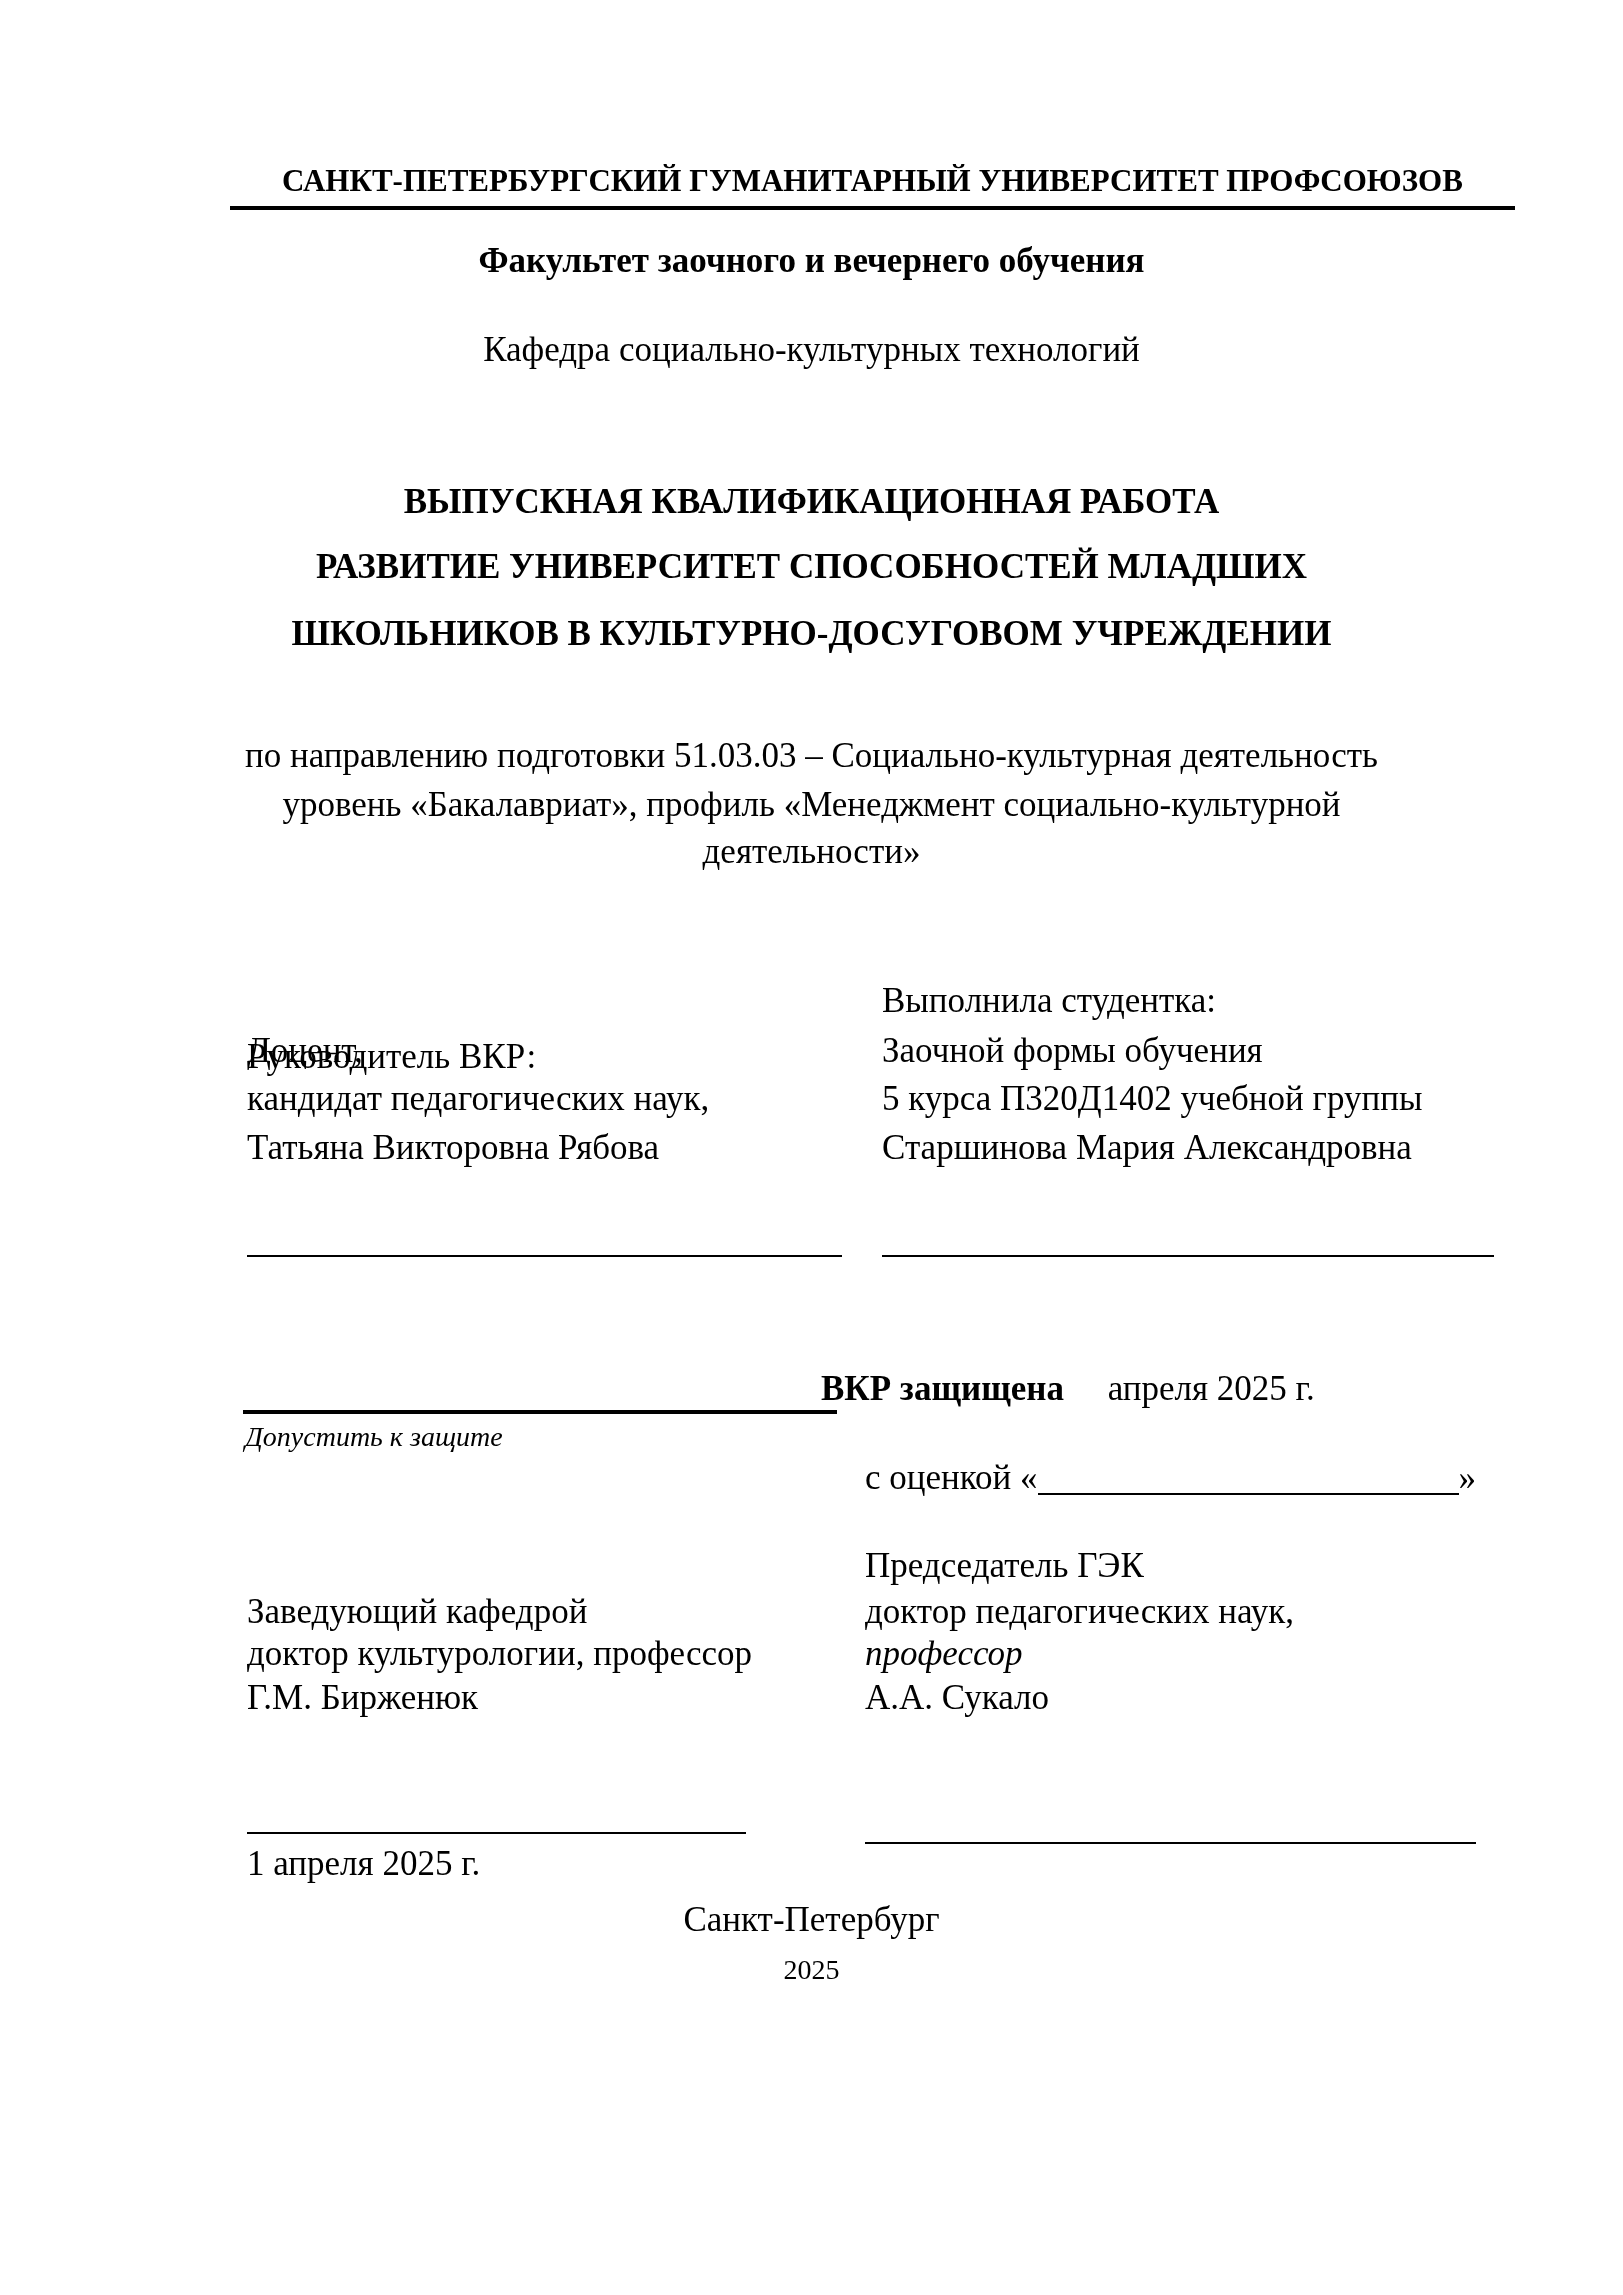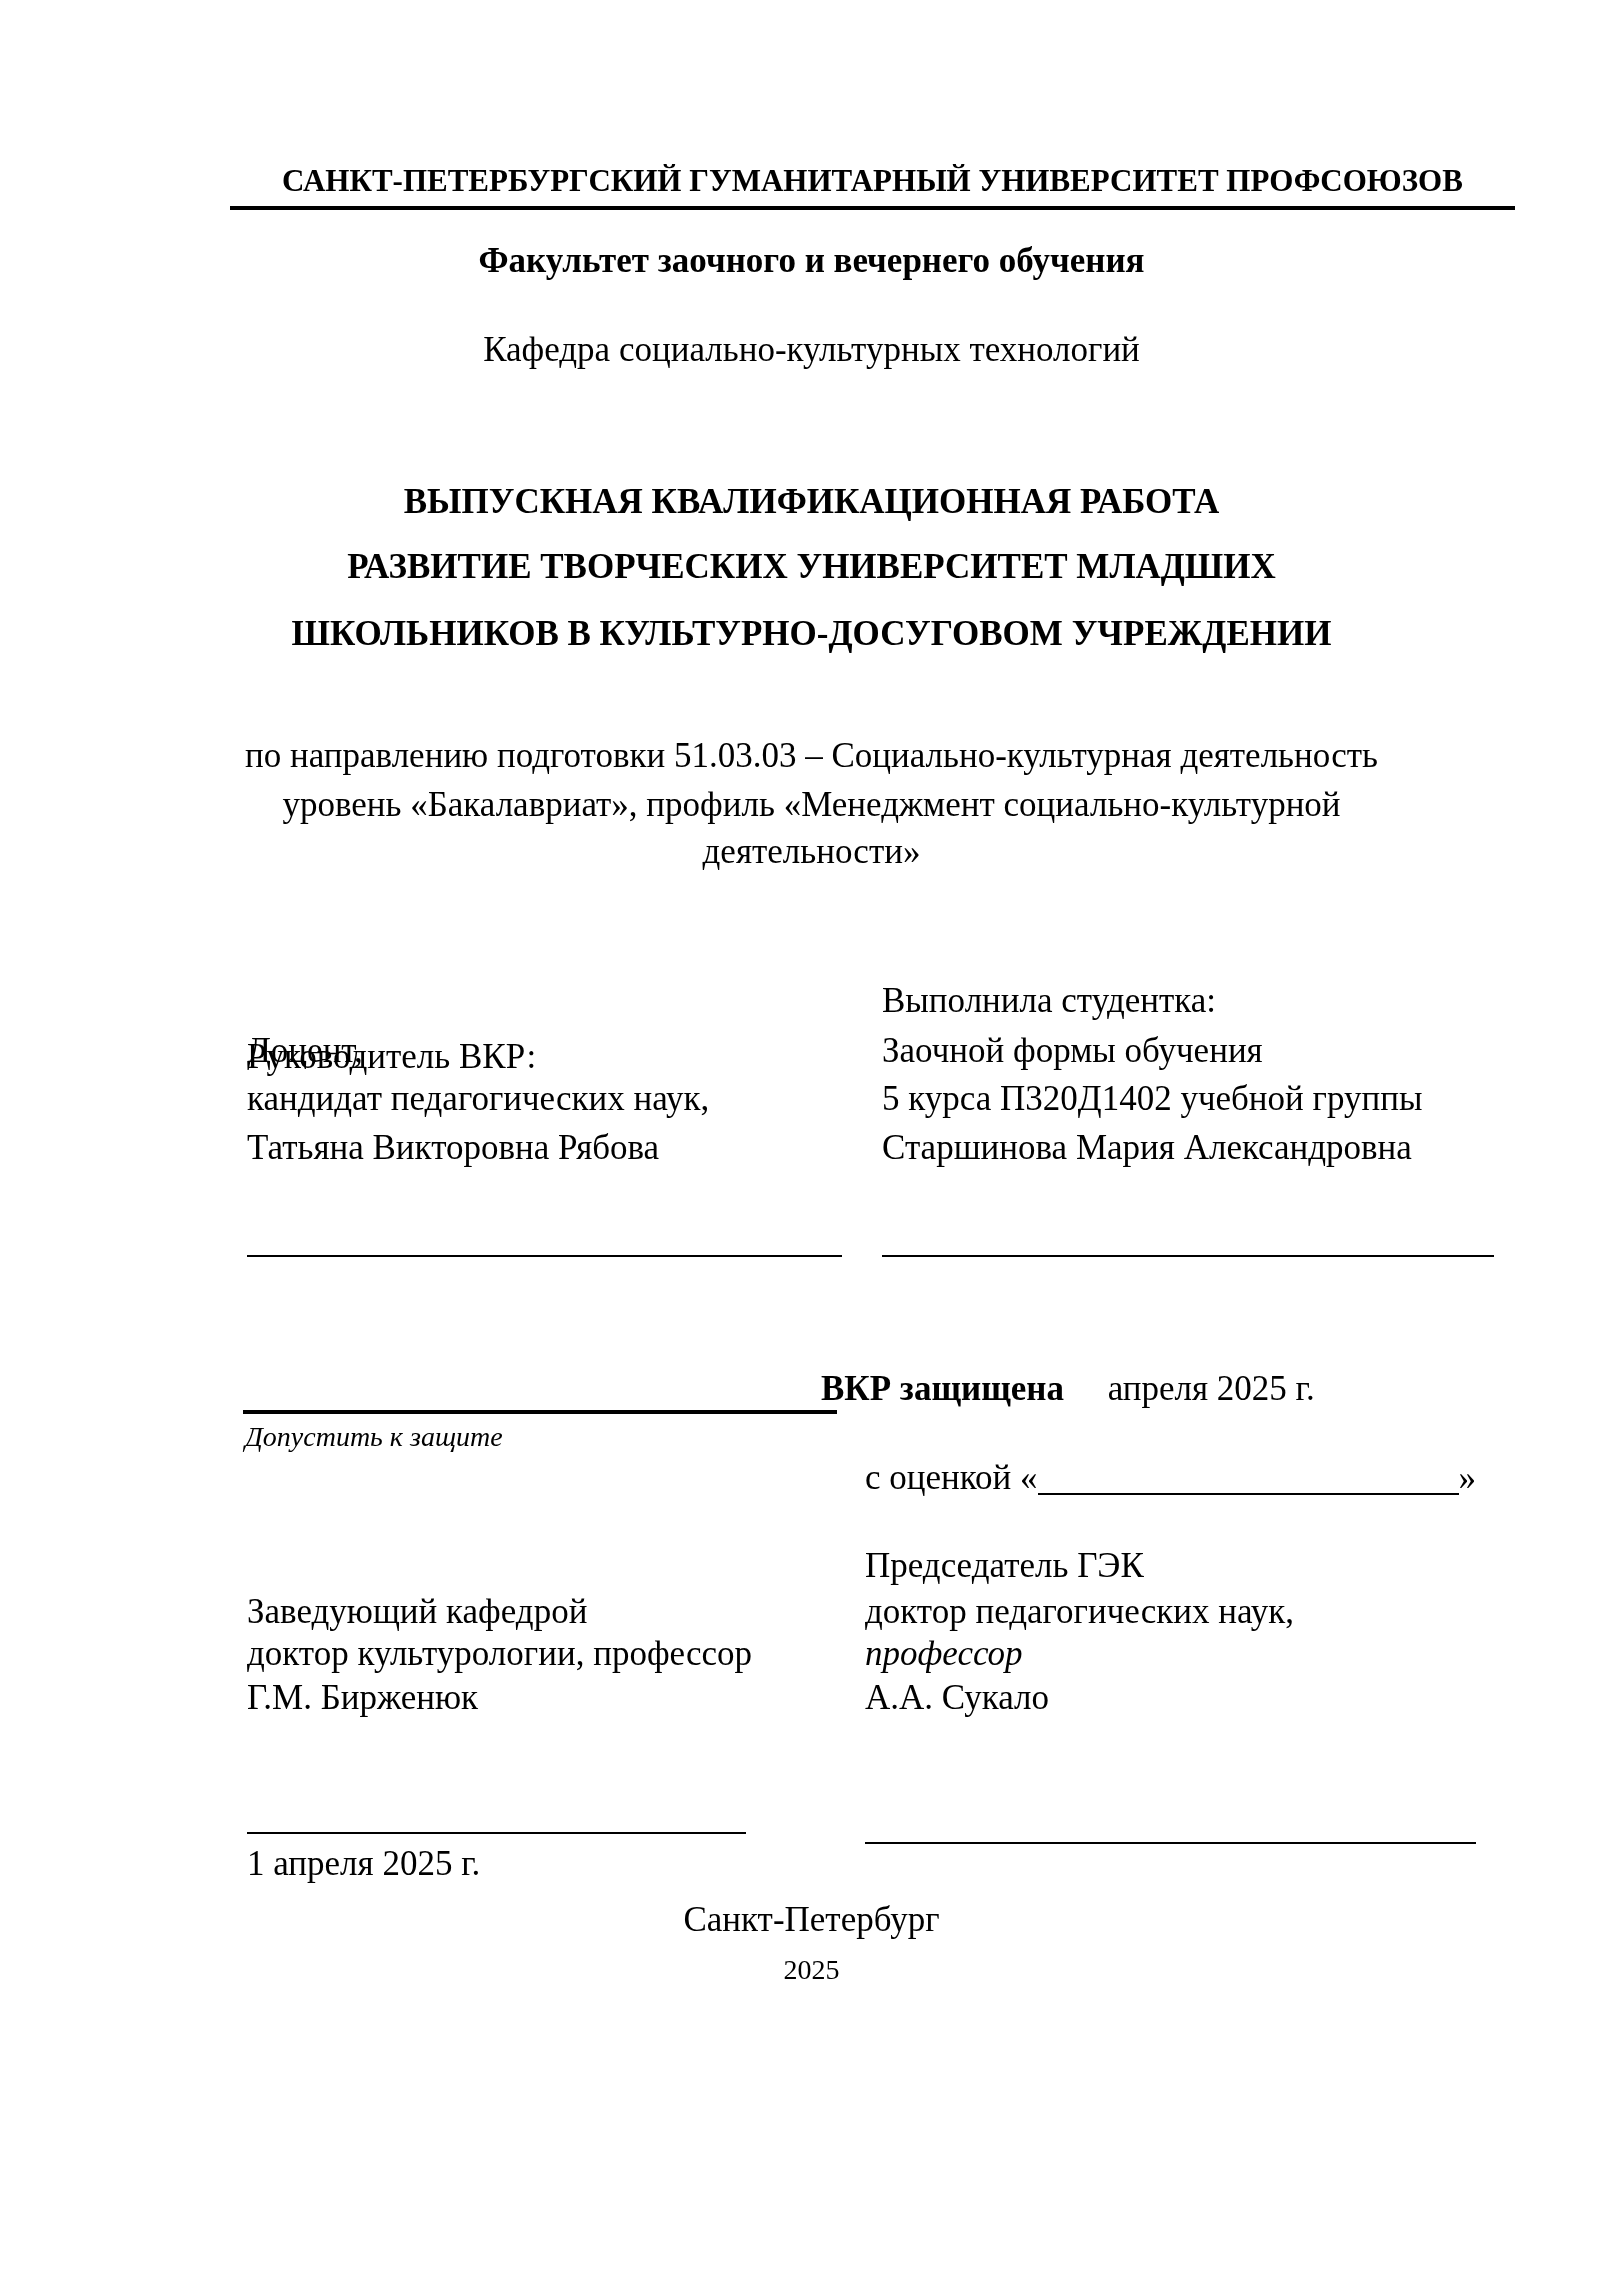--- a/index.html
+++ b/index.html
@@ -15,21 +15,21 @@
 </style>
 </head>
 <body>
 
 <div class="abs b" style="left:230px; width:1285px; text-align:center; top:165px; font-size:31px;">САНКТ-ПЕТЕРБУРГСКИЙ ГУМАНИТАРНЫЙ УНИВЕРСИТЕТ ПРОФСОЮЗОВ</div>
 <div class="rule" style="left:230px; width:1285px; top:206px; height:3.9px;"></div>
 <div class="abs center t44" style="top:243px;font-weight:bold;">Факультет заочного и вечернего обучения</div>
 <div class="abs center t44" style="top:292px;margin-top:40px;">Кафедра социально-культурных технологий</div>
 
 <div class="abs center t44 b" style="top:484px;">ВЫПУСКНАЯ КВАЛИФИКАЦИОННАЯ РАБОТА</div>
-<div class="abs center t44 b" style="top:549px;">РАЗВИТИЕ ТВОРЧЕСКИХ УНИВЕРСИТЕТ МЛАДШИХ</div>
+<div class="abs center t44 b" style="top:549px;">РАЗВИТИЕ УНИВЕРСИТЕТ СПОСОБНОСТЕЙ МЛАДШИХ</div>
 <div class="abs center t44 b" style="top:616px;">ШКОЛЬНИКОВ В КУЛЬТУРНО-ДОСУГОВОМ УЧРЕЖДЕНИИ</div>
 
 <div class="abs center t44" style="top:738px;">по направлению подготовки 51.03.03 – Социально-культурная деятельность</div>
 <div class="abs center t44" style="top:787px;">уровень «Бакалавриат», профиль «Менеджмент социально-культурной</div>
 <div class="abs center t44" style="top:834px;">деятельности»</div>
 
 <div class="abs t44" style="left:247px; top:1039px;text-align:center;">Руководитель ВКР:</div>
 <div class="abs t44" style="left:247px; top:1033px;">Доцент,</div>
 <div class="abs t44" style="left:247px; top:1081px;">кандидат педагогических наук,</div>
 <div class="abs t44" style="left:247px; top:1130px;">Татьяна Викторовна Рябова</div>

